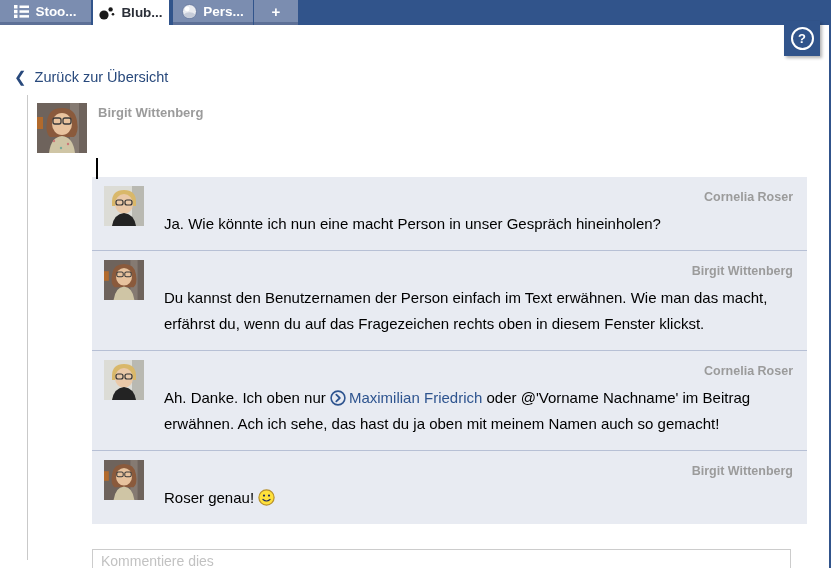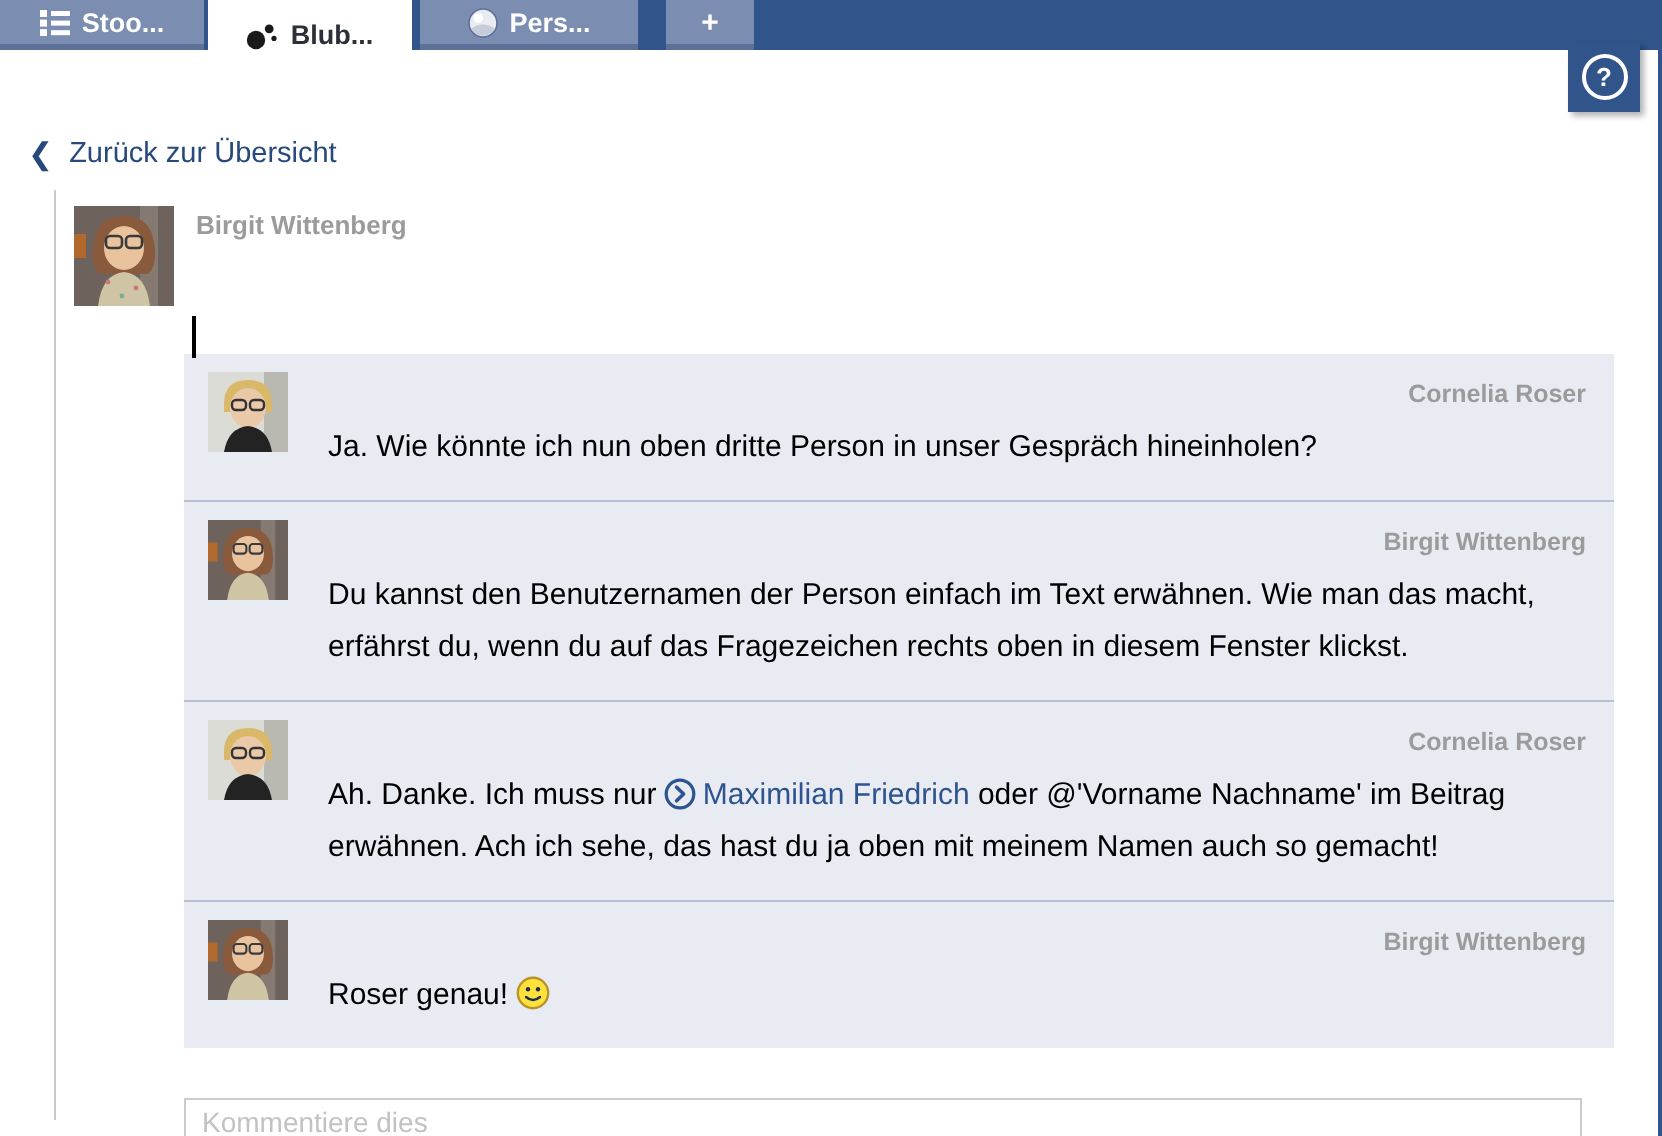--- a/index.html
+++ b/index.html
@@ -18,23 +18,23 @@
     box-sizing:border-box;height:25px;display:flex;align-items:center;
     justify-content:center;gap:6px;font-size:13.5px;font-weight:bold;
     color:#ffffff;cursor:pointer;white-space:nowrap;
   }
   .tab.inactive{
     height:25px;background:#7b8db0;border-bottom:3px solid #5d7097;
   }
   .tab.active{
     background:#ffffff;color:#2b2f38;
   }
-  .tab-stoo{width:102px;margin-right:2px;}
-  .tab-blub{width:102px;margin-right:4px;align-items:flex-end;}
-  .tab-pers{width:109px;margin-right:14px;}
+  .tab-stoo{width:91px;margin-right:2px;}
+  .tab-blub{width:76px;margin-right:4px;}
+  .tab-pers{width:80px;margin-right:1px;}
   .tab-plus{width:44px;font-size:15px;}
   .tab-icon{display:inline-flex;align-items:center;}
   
   .help-btn{
     position:absolute;top:21px;right:11px;width:36px;height:35px;
     background:#31548b;display:flex;align-items:center;justify-content:center;
     cursor:pointer;box-shadow:2px 2px 3px rgba(0,0,0,.3);
   }
   .help-circle{
     width:19px;height:19px;border:2px solid #fff;border-radius:50%;
@@ -173,21 +173,21 @@
         <rect width="40" height="40" fill="#dcdcd6"></rect>
         <rect x="28" y="0" width="12" height="40" fill="#b9b9b2"></rect>
         <path d="M8 16 Q8 4 20 4 Q32 4 32 16 L32 20 L8 20 Z" fill="#d9b86a"></path>
         <ellipse cx="20" cy="18" rx="9" ry="10" fill="#eac9a8"></ellipse>
         <rect x="12" y="14" width="7" height="5" rx="2" fill="none" stroke="#333" stroke-width="1.2"></rect>
         <rect x="21" y="14" width="7" height="5" rx="2" fill="none" stroke="#333" stroke-width="1.2"></rect>
         <path d="M8 40 Q10 28 20 27 Q30 28 32 40 Z" fill="#232323"></path>
       </svg>
       <div class="comment-body">
         <div class="author-name">Cornelia Roser</div>
-        <div class="comment-text">Ja. Wie könnte ich nun oben dritte Person in unser Gespräch hineinholen?</div>
+        <div class="comment-text">Ja. Wie könnte ich nun eine macht Person in unser Gespräch hineinholen?</div>
       </div>
     </div>
 
     <div class="comment">
       <svg class="avatar avatar-40" viewBox="0 0 50 50">
         <rect width="50" height="50" fill="#6e635c"></rect>
         <rect x="33" y="0" width="9" height="50" fill="#857a72"></rect>
         <rect x="0" y="14" width="6" height="12" fill="#b26a2c"></rect>
         <path d="M10 18 Q12 5 25 5 Q38 5 40 18 Q42 30 37 34 L13 34 Q8 30 10 18 Z" fill="#8a5a3c"></path>
         <ellipse cx="25" cy="21" rx="10" ry="11" fill="#e8c39e"></ellipse>
@@ -207,21 +207,21 @@
         <rect x="28" y="0" width="12" height="40" fill="#b9b9b2"></rect>
         <path d="M8 16 Q8 4 20 4 Q32 4 32 16 L32 20 L8 20 Z" fill="#d9b86a"></path>
         <ellipse cx="20" cy="18" rx="9" ry="10" fill="#eac9a8"></ellipse>
         <rect x="12" y="14" width="7" height="5" rx="2" fill="none" stroke="#333" stroke-width="1.2"></rect>
         <rect x="21" y="14" width="7" height="5" rx="2" fill="none" stroke="#333" stroke-width="1.2"></rect>
         <path d="M8 40 Q10 28 20 27 Q30 28 32 40 Z" fill="#232323"></path>
       </svg>
       <div class="comment-body">
         <div class="author-name">Cornelia Roser</div>
         <div class="comment-text">
-          <span>Ah. Danke. Ich muss nur</span>
+          <span>Ah. Danke. Ich oben nur</span>
           <span class="mention"><svg class="mention-icon" width="16" height="16" viewBox="0 0 16 16">
                 <circle cx="8" cy="8" r="6.9" fill="none" stroke="#2e548f" stroke-width="1.6"></circle>
                 <path d="M6.3 4.6 L9.8 8 L6.3 11.4" fill="none" stroke="#2e548f" stroke-width="1.8" stroke-linecap="round" stroke-linejoin="round"></path>
               </svg><span>Maximilian Friedrich</span></span>
           <span>oder @'Vorname Nachname' im Beitrag erwähnen. Ach ich sehe, das hast du ja oben mit meinem Namen auch so gemacht!</span>
         </div>
       </div>
     </div>
 
     <div class="comment">

